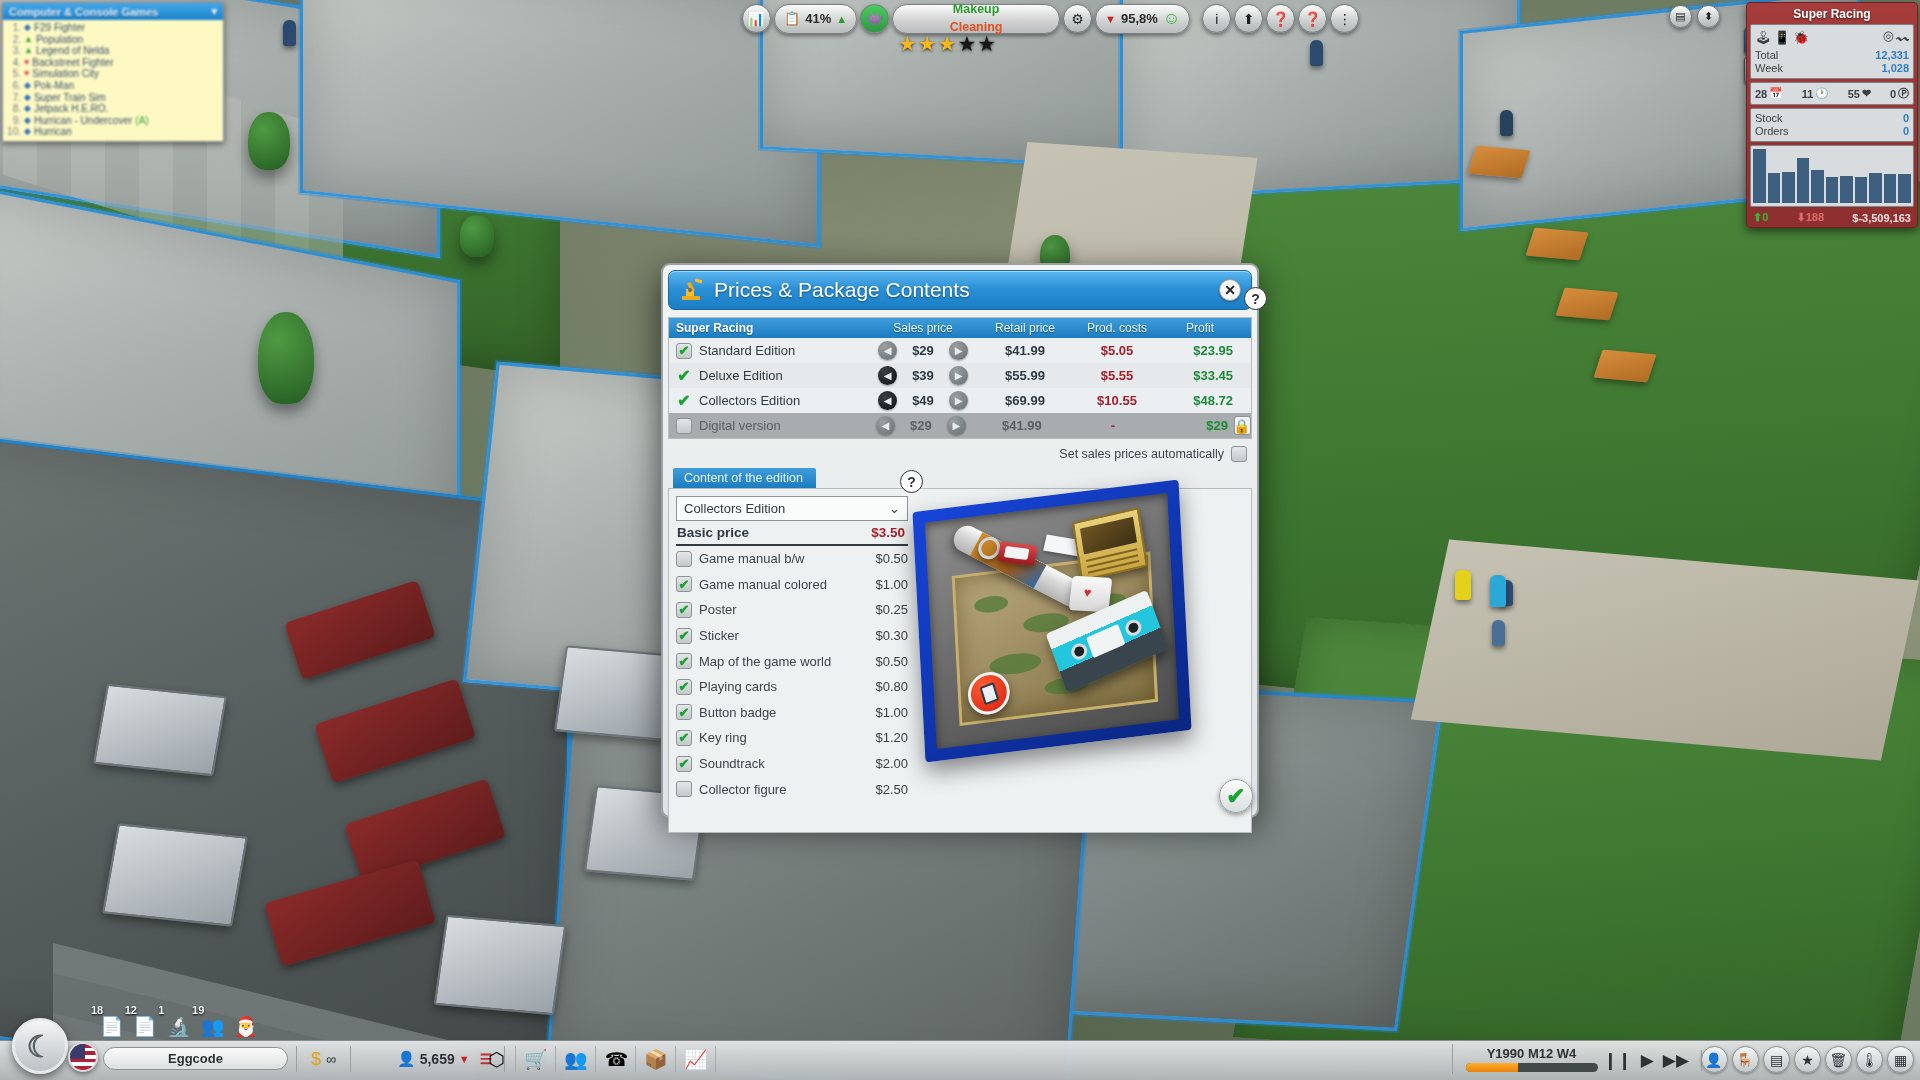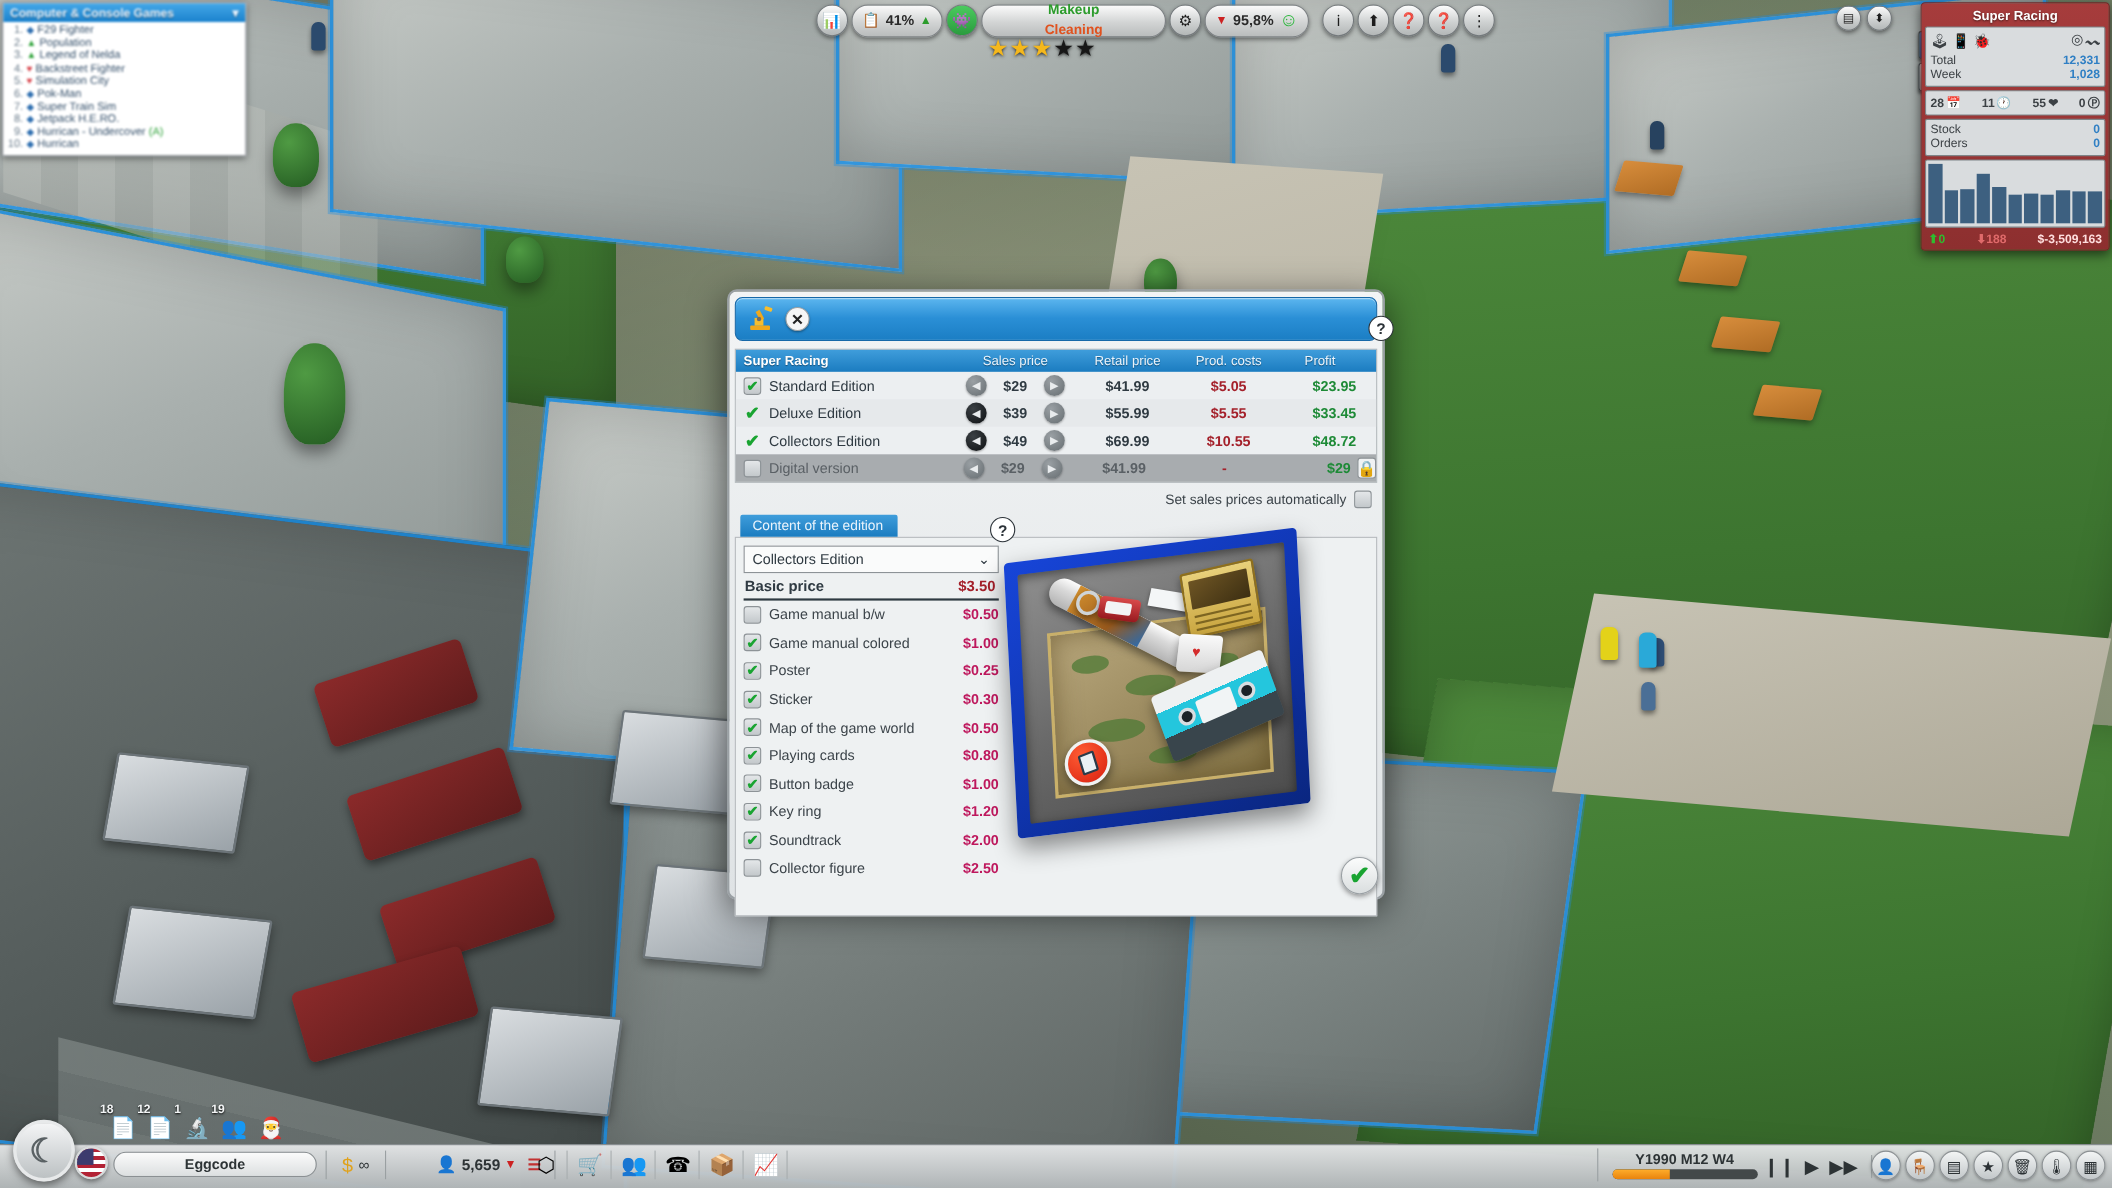--- a/index.html
+++ b/index.html
@@ -54,21 +54,21 @@
   .sofa { position:absolute; background:linear-gradient(160deg,#8b2a2a,#5f1c1c); border-radius:6px; box-shadow:0 4px 9px rgba(0,0,0,.45); }
   .mach { position:absolute; background:linear-gradient(155deg,#d9dde0,#9aa2a8); border:2px solid #6c7479; border-radius:3px; box-shadow:0 4px 10px rgba(0,0,0,.4); }
   .tree { position:absolute; border-radius:48% 48% 40% 40%; background:radial-gradient(circle at 35% 30%,#4f9a43,#245c22); box-shadow:0 8px 14px rgba(0,0,0,.4); }
   .path { position:absolute; background:linear-gradient(160deg,#c7c3b4,#ada897); }
 
   .person { position:absolute; width:13px; height:26px; border-radius:6px 6px 3px 3px; box-shadow:0 3px 5px rgba(0,0,0,.45); }
 
   
   #game-list {
     position:absolute; left:2px; top:2px; width:222px; height:140px;
-    background:#ffffff; border:1px solid #8a9096;
+    background:#fef9c3; border:1px solid #8a9096;
     box-shadow:0 2px 6px rgba(0,0,0,.5);
     filter:blur(0.9px);
   }
   #game-list .gl-head {
     height:17px; background:linear-gradient(180deg,#44a8e8,#1b82cd);
     color:#e8f4ff; font-size:11px; font-weight:bold; padding:2px 6px;
     display:flex; justify-content:space-between; align-items:center;
     text-shadow:0 1px 1px rgba(0,0,0,.45);
   }
   #game-list ul { list-style:none; padding:2px 3px; }
@@ -246,21 +246,21 @@
     display:flex; justify-content:space-between; align-items:center;
     font-size:13.5px; font-weight:bold; color:#2f3a42;
     padding:4px 3px 4px 1px; border-bottom:2px solid #2f3a42;
   }
   #basic-costs .bc-val { color:#a4202a; }
   .item-row {
     display:flex; align-items:center; gap:7px; height:25.6px;
     font-size:13px; color:#3c444a;
   }
   .item-row .nm { flex:1; }
-  .item-row .pr { font-weight:bold; color:#be185d; }
+  .item-row .pr { font-weight:normal; color:#404040; }
 
   #edition-right { flex:1; position:relative; }
   #pkg-img {
     position:absolute; left:4px; top:0px; width:268px; height:250px;
     transform:rotate(-7deg) skewX(-4deg);
   }
   .box-outer {
     position:absolute; inset:0;
     background:linear-gradient(150deg,#1745d8,#0f34ad 55%,#0a2680);
     border-radius:4px; box-shadow:0 10px 22px rgba(0,0,0,.45);
@@ -648,20 +648,21 @@
 
 <div id="dialog">
   <div id="dlg-title">
     <svg class="robot-ico" viewBox="0 0 26 24">
       <rect x="3" y="18" width="18" height="4" rx="1" fill="#f0a81c"></rect>
       <rect x="7" y="11" width="8" height="7" fill="#f7bd2e"></rect>
       <rect x="10" y="4" width="4" height="9" fill="#f0a81c" transform="rotate(-28 12 9)"></rect>
       <rect x="16" y="1" width="7" height="3.5" rx="1" fill="#f7bd2e" transform="rotate(18 19 3)"></rect>
       <circle cx="11" cy="12" r="2" fill="#6b6b6b"></circle>
     </svg>
+    <h1>Prices &amp; Package Contents</h1>
     <div id="dlg-close">✕</div>
   </div>
 
   <div id="price-table">
     <div id="pt-head">
       <span class="c-name">Super Racing</span>
       <span class="c-sales">Sales price</span>
       <span class="c-retail">Retail price</span>
       <span class="c-prod">Prod. costs</span>
       <span class="c-profit">Profit</span>

